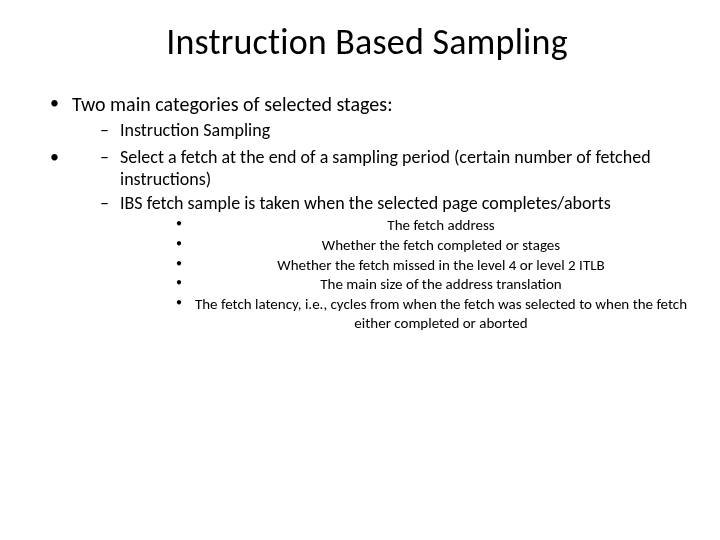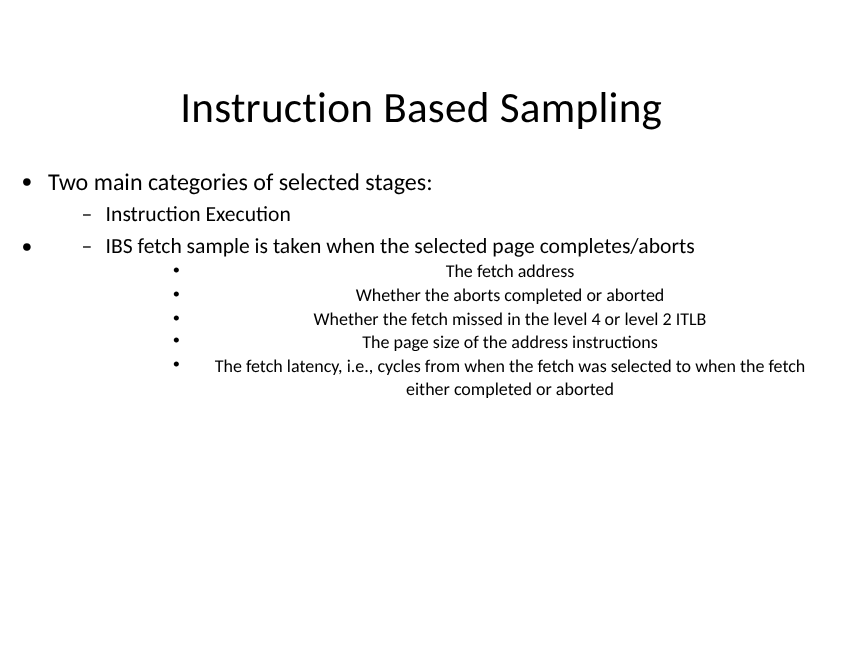--- a/index.html
+++ b/index.html
@@ -9,22 +9,21 @@
     height: 540px;
     background: #ffffff;
     font-family: Calibri, "Segoe UI", Arial, sans-serif;
     color: #000000;
     overflow: hidden;
   }
   .slide {
     width: 720px;
     height: 396px;
     box-sizing: border-box;
-    padding: 10px 30px 0 12px;
-    margin-top: 48px;
+    padding: 10px 30px 0 44px;
   }
   .title {
     text-align: center;
     font-size: 36px;
     font-weight: 400;
     margin: 10px 0 28px 0;
     letter-spacing: 0.2px;
   }
   ul.l1 {
     list-style: none;
@@ -91,41 +90,44 @@
 <div class="slide">
 
   <div class="title">Instruction Based Sampling</div>
 
   <ul class="l1">
 
     <li>
       <span>Two main categories of selected stages:</span>
       <ul class="l2">
         <li>
-          <span>Instruction Execution</span>
+          <span>Instruction Sampling</span>
         </li>
       </ul>
     </li>
 
     <li>
       <ul class="l2">
         <li>
+          <span>Select a fetch at the end of a sampling period (certain number of fetched instructions)</span>
+        </li>
+        <li>
           <span>IBS fetch sample is taken when the selected page completes/aborts</span>
           <ul class="l3">
             <li>
               <span>The fetch address</span>
             </li>
             <li>
-              <span>Whether the aborts completed or aborted</span>
+              <span>Whether the fetch completed or stages</span>
             </li>
             <li>
               <span>Whether the fetch missed in the level 4 or level 2 ITLB</span>
             </li>
             <li>
-              <span>The page size of the address instructions</span>
+              <span>The main size of the address translation</span>
             </li>
             <li>
               <span>The fetch latency, i.e., cycles from when the fetch was selected to when the fetch either completed or aborted</span>
             </li>
           </ul>
         </li>
       </ul>
     </li>
 
   </ul>

